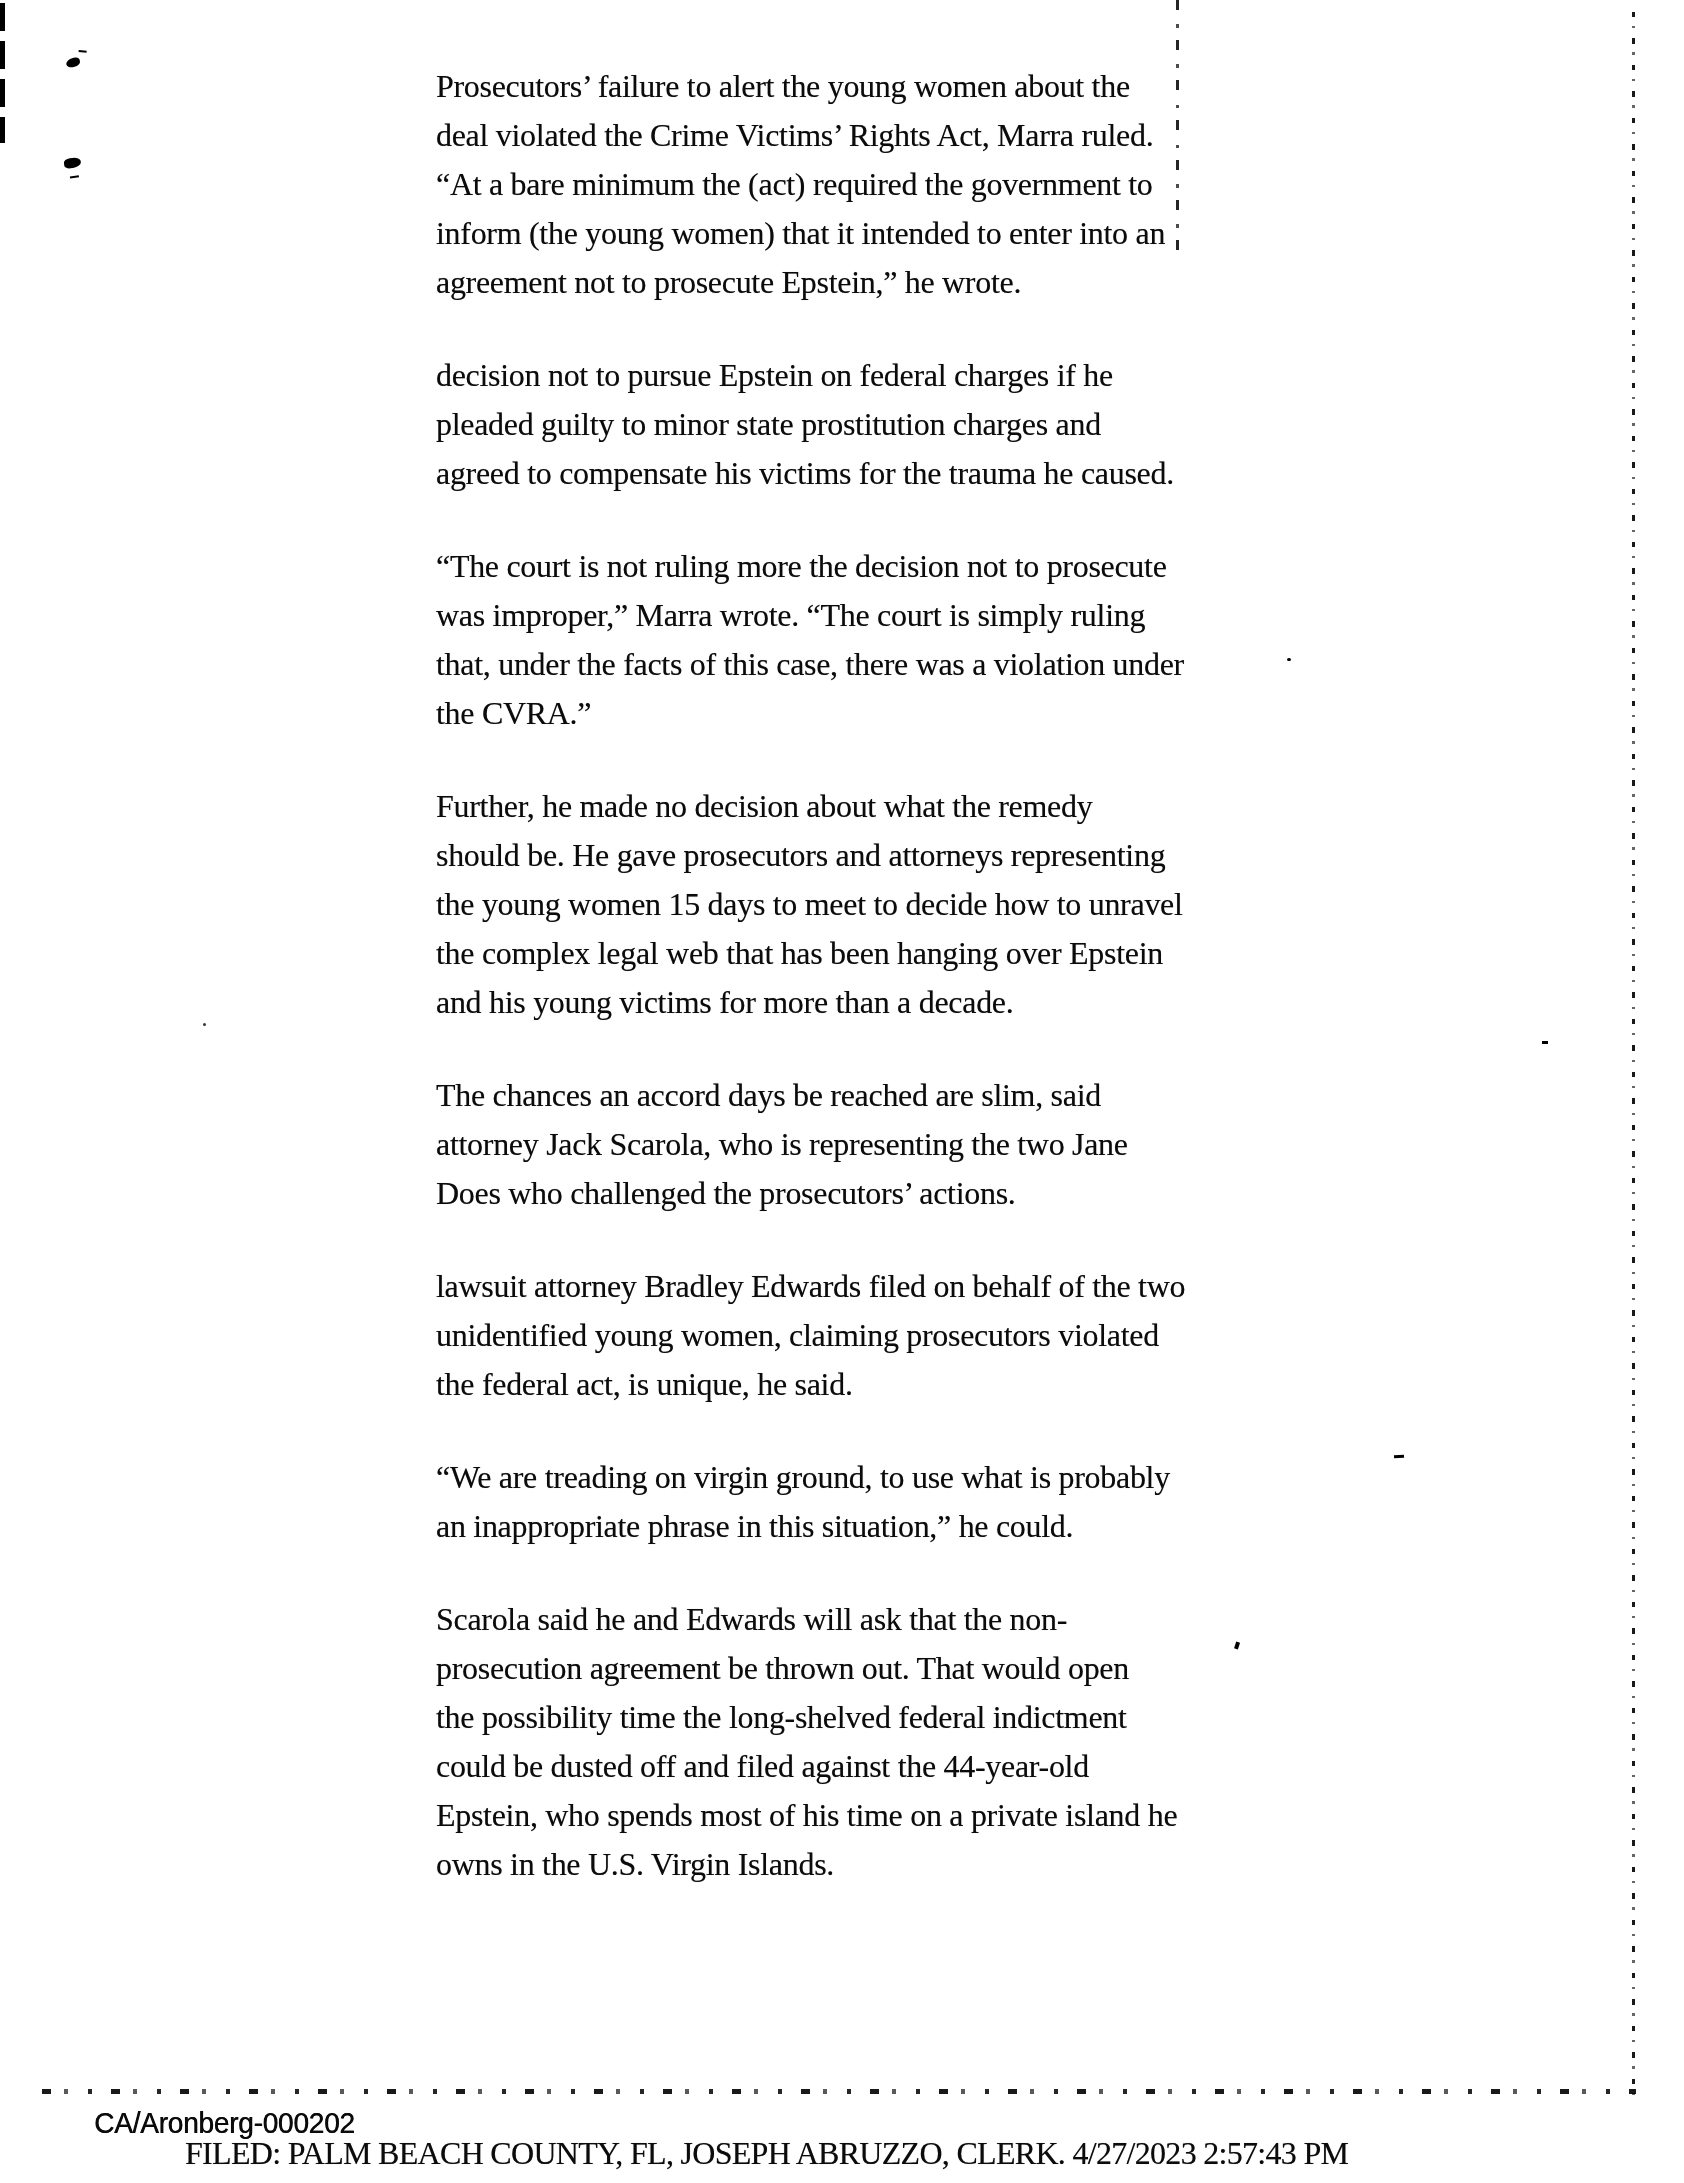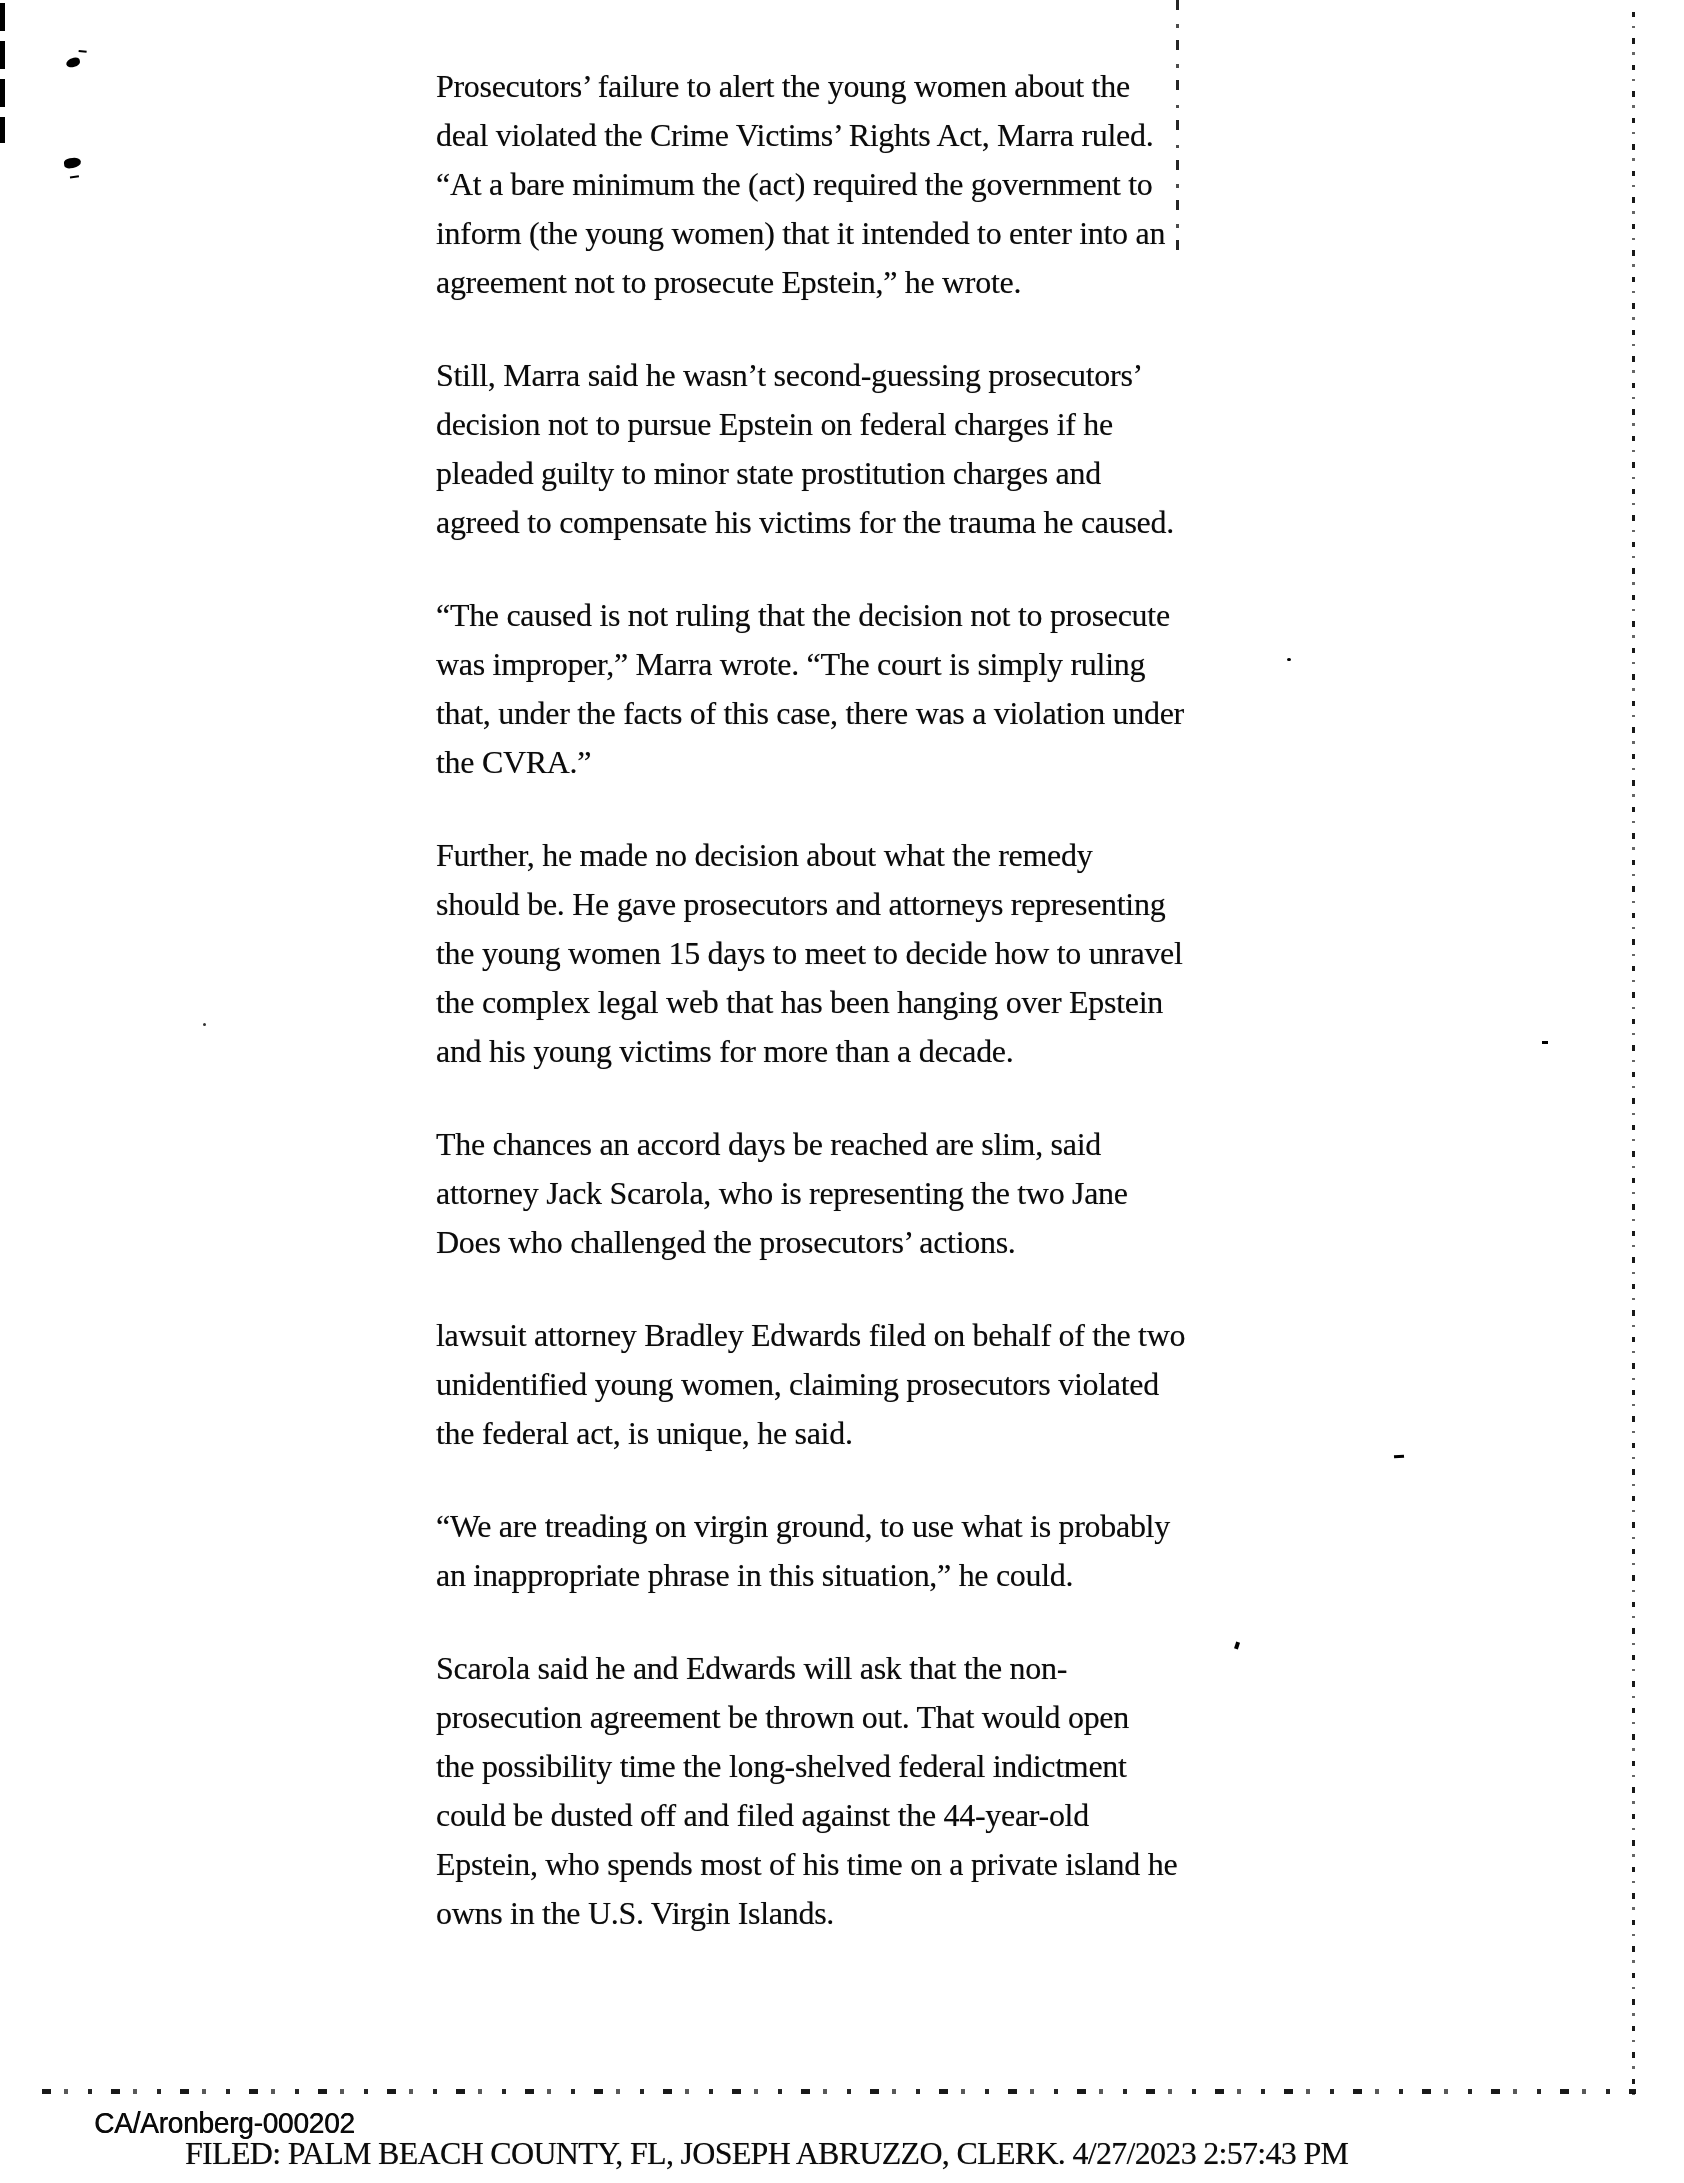--- a/index.html
+++ b/index.html
@@ -119,27 +119,26 @@
 
   <div class="text-column">
       <p class="paragraph">
         <span class="line">Prosecutors’ failure to alert the young women about the</span>
         <span class="line">deal violated the Crime Victims’ Rights Act, Marra ruled.</span>
         <span class="line">“At a bare minimum the (act) required the government to</span>
         <span class="line">inform (the young women) that it intended to enter into an</span>
         <span class="line">agreement not to prosecute Epstein,” he wrote.</span>
       </p>
       <p class="paragraph">
-        <span class="line">Still, Marra said he wasn’t second-guessing prosecutors’</span>
         <span class="line">decision not to pursue Epstein on federal charges if he</span>
         <span class="line">pleaded guilty to minor state prostitution charges and</span>
         <span class="line">agreed to compensate his victims for the trauma he caused.</span>
       </p>
       <p class="paragraph">
-        <span class="line">“The caused is not ruling that the decision not to prosecute</span>
+        <span class="line">“The court is not ruling more the decision not to prosecute</span>
         <span class="line">was improper,” Marra wrote. “The court is simply ruling</span>
         <span class="line">that, under the facts of this case, there was a violation under</span>
         <span class="line">the CVRA.”</span>
       </p>
       <p class="paragraph">
         <span class="line">Further, he made no decision about what the remedy</span>
         <span class="line">should be. He gave prosecutors and attorneys representing</span>
         <span class="line">the young women 15 days to meet to decide how to unravel</span>
         <span class="line">the complex legal web that has been hanging over Epstein</span>
         <span class="line">and his young victims for more than a decade.</span>

